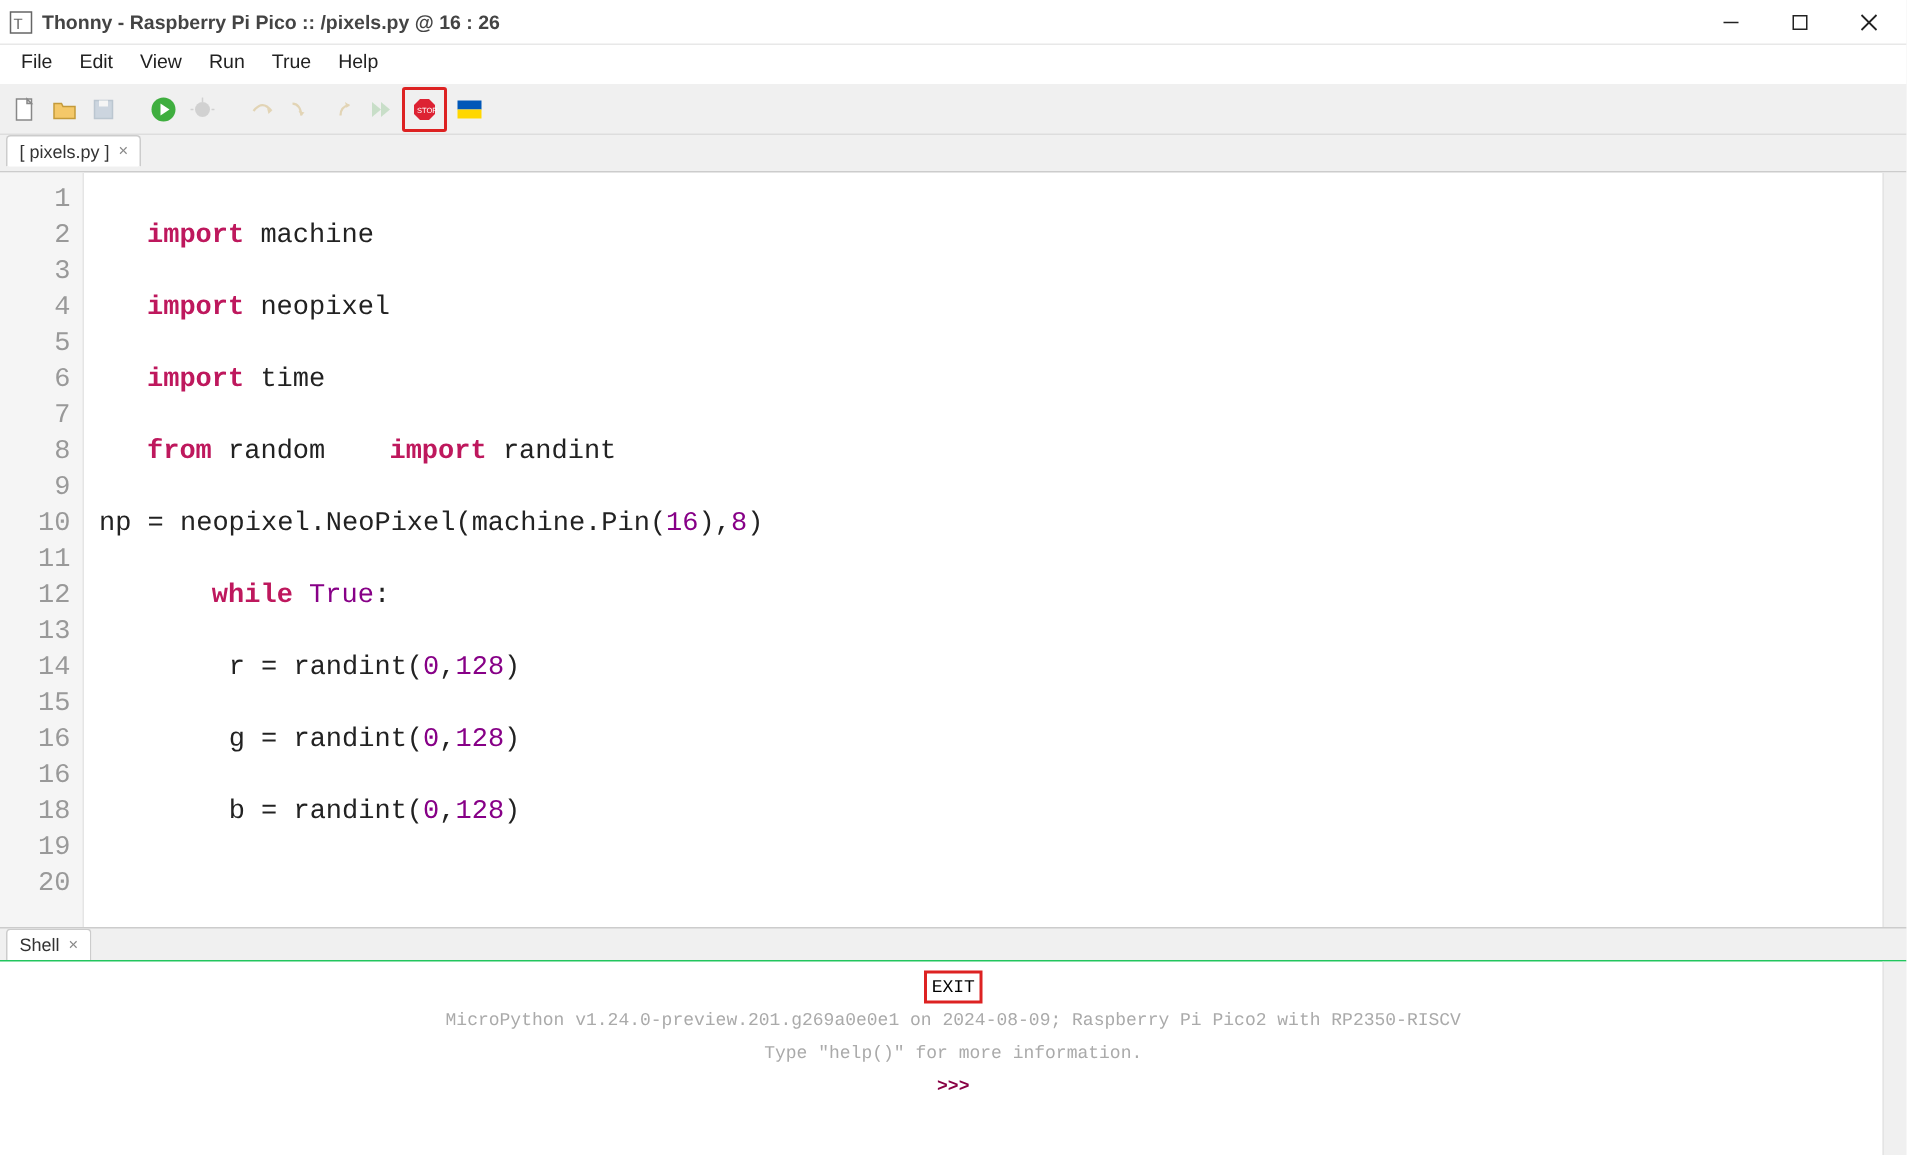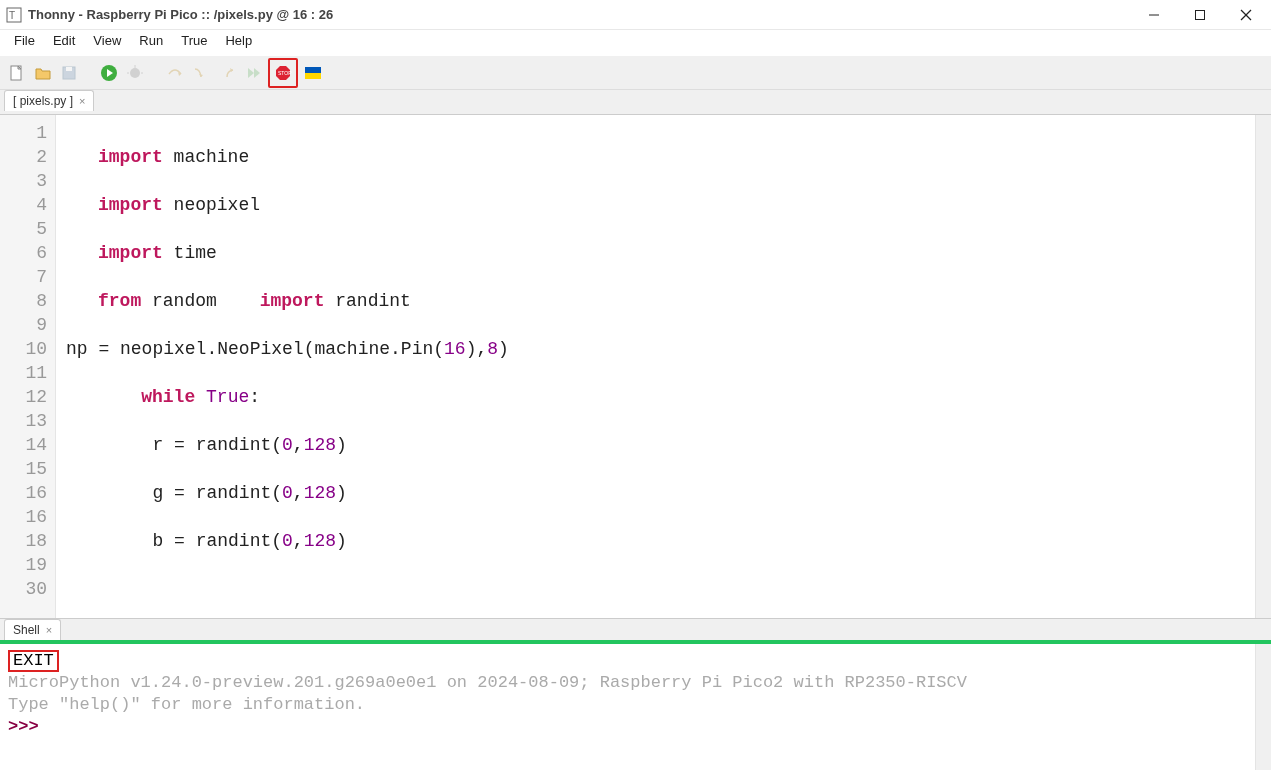--- a/index.html
+++ b/index.html
@@ -105,28 +105,29 @@
 .shell-tabstrip {
   background:#f0f0f0;
   height:22px;
   border-top:1px solid #ccc;
   display:flex; align-items:flex-end;
   padding:0 4px;
 }
 .shell-pane {
   height: 130px;
   background:#fff;
-  border-top:4px solid #22c55e;
+  border-top:1px solid #22c55e;
   font-family: Consolas, "Courier New", monospace;
-  font-size:17px;
+  font-size:12px;
   line-height:22px;
   padding:6px 8px;
   color:#aaa;
   position:relative;
   overflow:hidden;
+  text-align:center;
 }
 .shell-pane .exit-box { border:2px solid #d22; padding:0 3px; color:#000; display:inline-block; line-height:18px;}
 .shell-pane .prompt { color: #880044; font-weight:bold;}
 .shell-vscroll { position:absolute; right:0; top:0; bottom:0; width:16px; background:#f0f0f0; border-left:1px solid #e4e4e4;}
 </style>
 </head>
 <body>
 
 <div class="titlebar">
   <span class="app-icon">
@@ -259,21 +260,21 @@
     <div>10</div>
     <div>11</div>
     <div>12</div>
     <div>13</div>
     <div>14</div>
     <div>15</div>
     <div>16</div>
     <div>16</div>
     <div>18</div>
     <div>19</div>
-    <div>30</div>
+    <div>20</div>
   </div>
   <div class="code">
 <div><span class="kw">import</span><span> machine</span></div>
 <div><span class="kw">import</span><span> neopixel</span></div>
 <div><span class="kw">import</span><span> time</span></div>
 <div><span class="kw">from</span><span> random </span><span class="kw">import</span><span> randint</span></div>
 <div><span>np = neopixel.NeoPixel(machine.Pin(</span><span class="lit">16</span><span>),</span><span class="lit">8</span><span>)</span></div>
 <div><span>    </span><span class="kw">while</span><span> </span><span class="lit">True</span><span>:</span></div>
 <div><span>        </span><span>r = randint(</span><span class="lit">0</span><span>,</span><span class="lit">128</span><span>)</span></div>
 <div><span>        </span><span>g = randint(</span><span class="lit">0</span><span>,</span><span class="lit">128</span><span>)</span></div>

